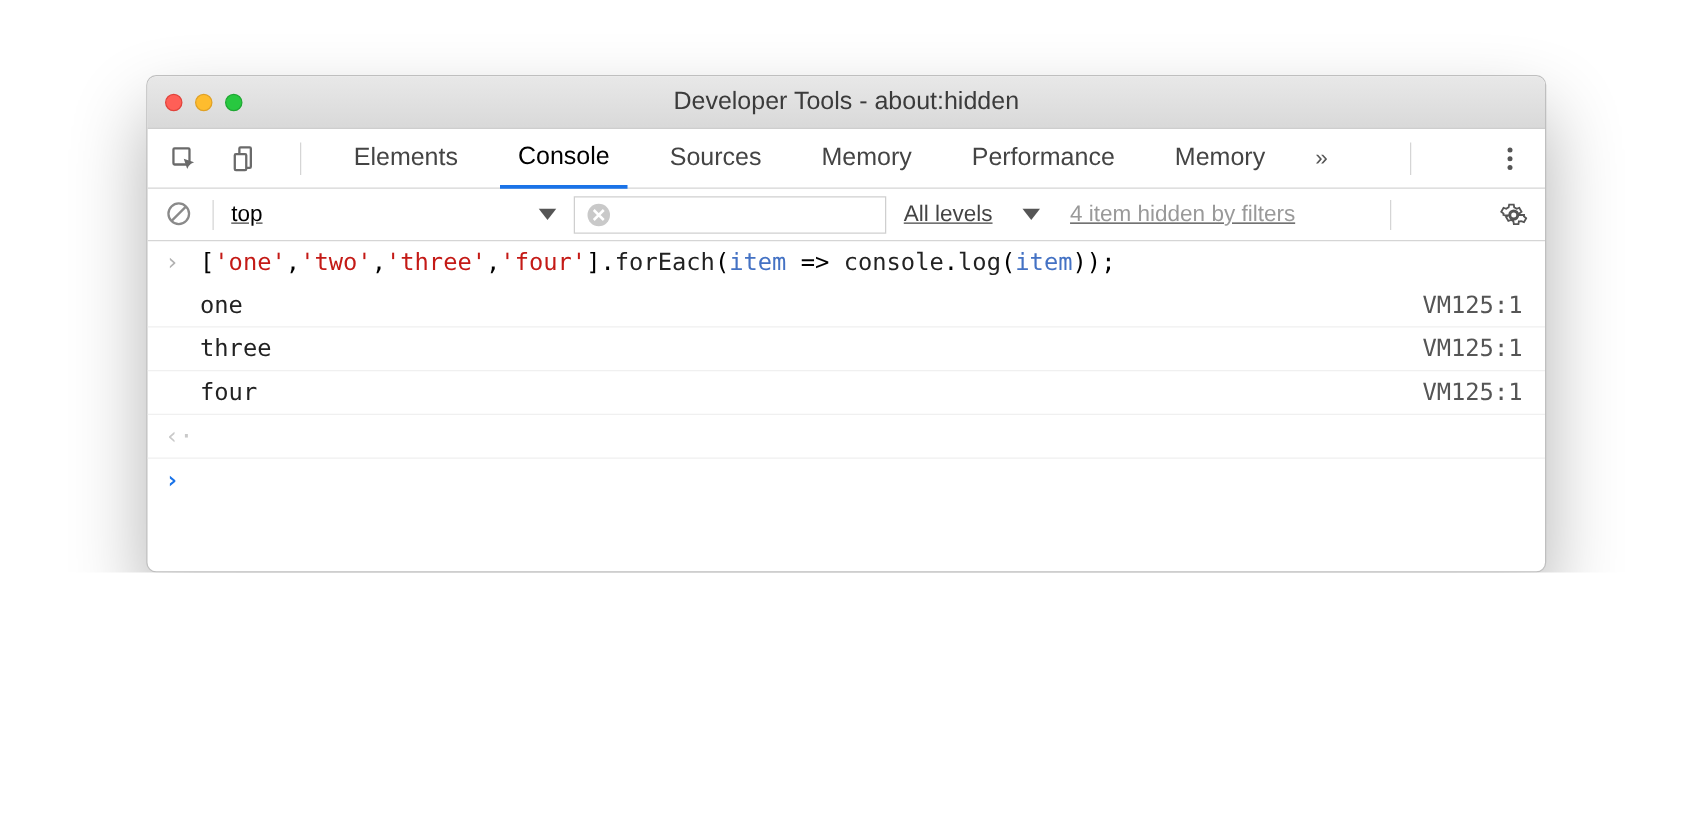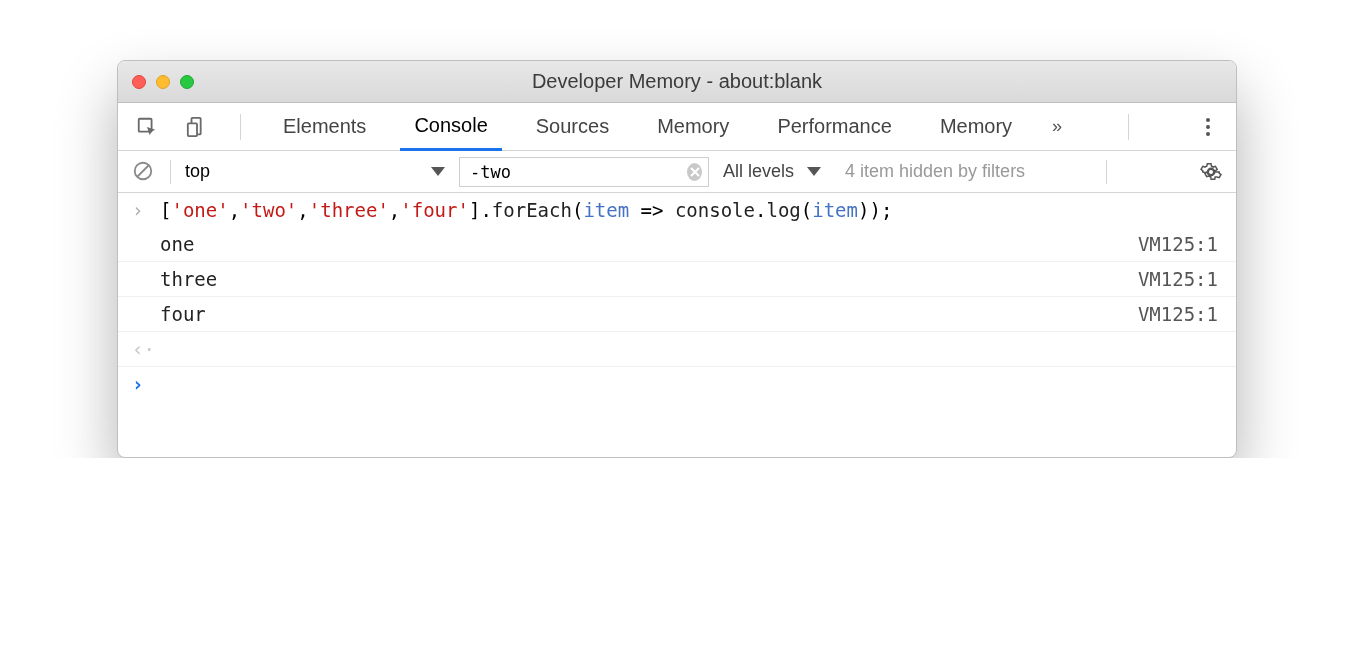--- a/index.html
+++ b/index.html
@@ -60,20 +60,21 @@
   .tb-vsep { width:1px; height:26px; background:#d5d5d5; margin-left:8px;}
 
   .filterbar {
     height:42px;
     display:flex; align-items:center;
     border-bottom:1px solid #d5d5d5;
     padding:0 14px;
     gap:14px;
     font-size:18px;
     color:#444;
+    text-decoration:underline;
   }
   .no-icon { width:24px; height:24px; color:#888; cursor:pointer;}
   .fsep { width:1px; height:24px; background:#d5d5d5;}
   .context-select {
     display:flex; align-items:center; justify-content:space-between;
     min-width:260px; height:28px; cursor:pointer; color:#000;
   }
   .caret-down {
     width:0;height:0;border-left:7px solid transparent;border-right:7px solid transparent;border-top:9px solid #555;
   }
@@ -85,21 +86,21 @@
   }
   .filter-input-wrap input {
     border:none; outline:none; flex:1; font-size:17px;
     font-family: Menlo, Consolas, monospace;
   }
   .clear-x {
     width:18px;height:18px;border-radius:50%;background:#c9c9c9;
     display:flex;align-items:center;justify-content:center;
     color:#777;font-size:12px;cursor:pointer;
   }
-  .levels { display:flex; align-items:center; gap:13px; cursor:pointer;}
+  .levels { display:flex; align-items:center; gap:24px; cursor:pointer;}
   .hidden-msg { color:#999; margin-left:10px;}
   .gear { margin-left:auto; color:#555; cursor:pointer; padding-left:12px;}
 
   .console-body {
     font-family: Menlo, Consolas, monospace;
     font-size: 19px;
     color:#222;
     padding-bottom: 56px;
   }
   .row {
@@ -126,21 +127,21 @@
 <body>
 
 <div class="window">
 
   <div class="titlebar">
     <div class="traffic">
       <div class="dot red"></div>
       <div class="dot yellow"></div>
       <div class="dot green"></div>
     </div>
-    <div class="title">Developer Memory - about:blank</div>
+    <div class="title">Developer Tools - about:hidden</div>
   </div>
 
   <div class="tabbar">
     <div class="tb-icon">
       <svg width="22" height="22" viewBox="0 0 24 24" fill="none" stroke="#6a6a6a" stroke-width="2">
         <rect x="3" y="3" width="14" height="14" rx="1"></rect>
         <path d="M12 12 L21 15 L17 17 L15 21 Z" fill="#6a6a6a" stroke="none"></path>
       </svg>
     </div>
     <div class="tb-icon">
@@ -166,21 +167,20 @@
         <circle cx="12" cy="12" r="9"></circle>
           <path d="M6 18 L18 6"></path>
       </svg>
     </div>
     <div class="fsep"></div>
     <div class="context-select">
       <span>top</span>
       <span class="caret-down"></span>
     </div>
     <div class="filter-input-wrap">
-      <input type="text" value="-two" style="">
       <div class="clear-x">
         <svg width="10" height="10" viewBox="0 0 10 10">
             <path d="M1 1 L9 9 M9 1 L1 9" stroke="#fff" stroke-width="2"></path>
           </svg>
       </div>
     </div>
     <div class="levels">
       <span>All levels</span>
       <span class="caret-down"></span>
     </div>

